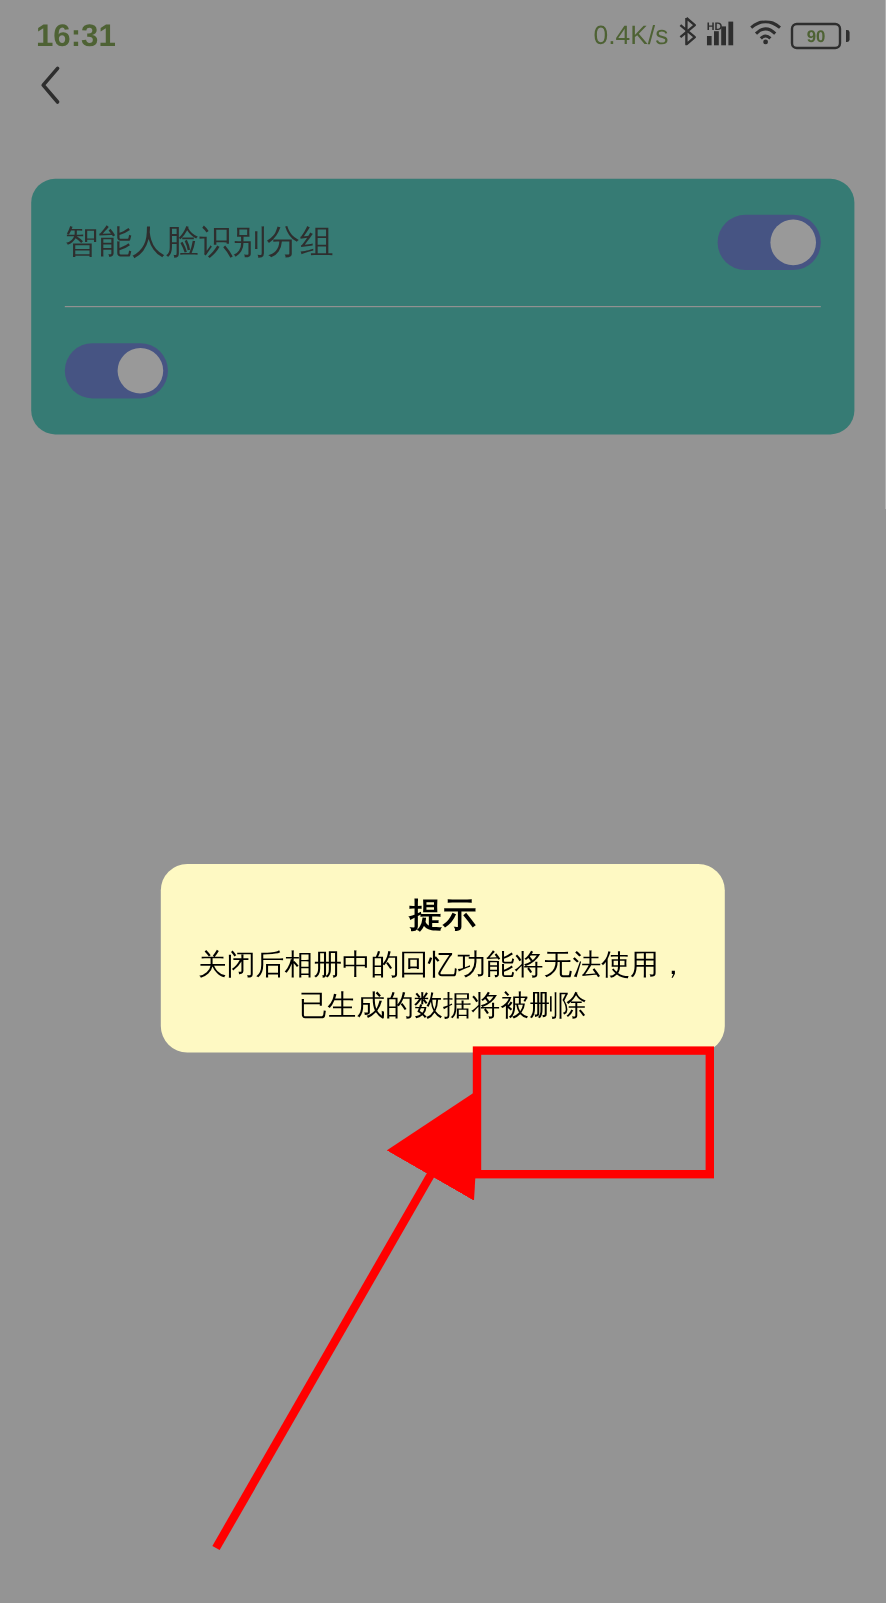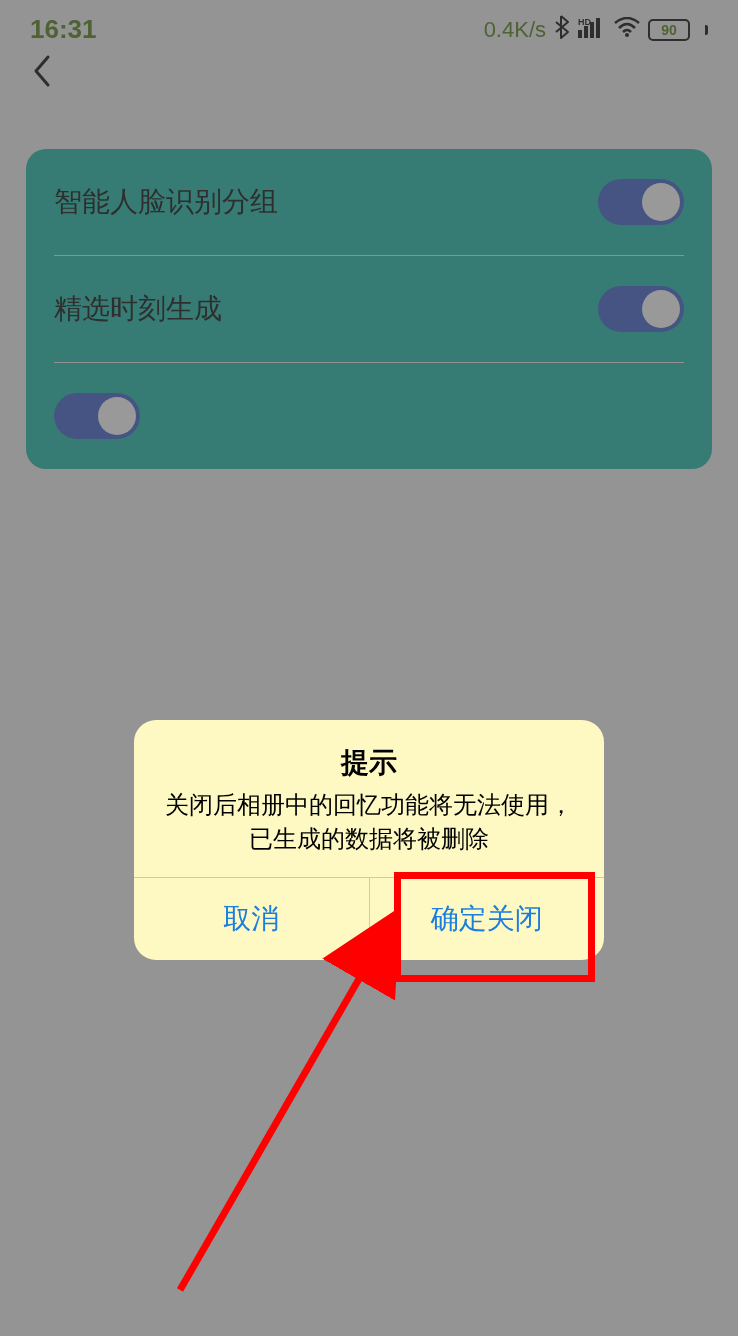--- a/index.html
+++ b/index.html
@@ -32,21 +32,21 @@
     }
     .status-right .speed {
       font-weight: 500;
     }
     .icon-bluetooth {
       font-size: 24px;
     }
     .battery {
       display: inline-flex;
       align-items: center;
-      gap: 15px;
+      gap: 4px;
     }
     .battery-body {
       width: 42px;
       height: 22px;
       border: 2px solid #000;
       border-radius: 5px;
       position: relative;
       display: flex;
       align-items: center;
       justify-content: center;
@@ -214,36 +214,28 @@
       </svg>
   </span>
 </div>
 
 <div class="settings-card">
   <div class="setting-row">
     <span class="setting-label">智能人脸识别分组</span>
     <div class="toggle"></div>
   </div>
   <div class="setting-row">
-    <span class="setting-label">精选时刻生成</span>
-    <div class="toggle"></div>
-  </div>
-  <div class="setting-row">
     <div class="toggle"></div>
   </div>
 </div>
 
 <div class="overlay">
   <div class="dialog">
     <div class="dialog-title">提示</div>
     <div class="dialog-message">关闭后相册中的回忆功能将无法使用，已生成的数据将被删除</div>
-    <div class="dialog-buttons">
-      <div class="dialog-btn">取消</div>
-      <div class="dialog-btn">确定关闭</div>
-    </div>
   </div>
 </div>
 
 <div class="highlight-box" style="left:394px; top:872px; width:201px; height:110px;"></div>
 
 <svg class="annotation-arrow" style="left:150px; top:890px;" width="260" height="410" viewBox="0 0 260 410">
   <defs>
     <marker id="arrowhead" markerWidth="12" markerHeight="12" refX="9" refY="6" orient="auto">
       <path d="M0 0 L12 6 L0 12 Z" fill="#ff0000"></path>
     </marker>

